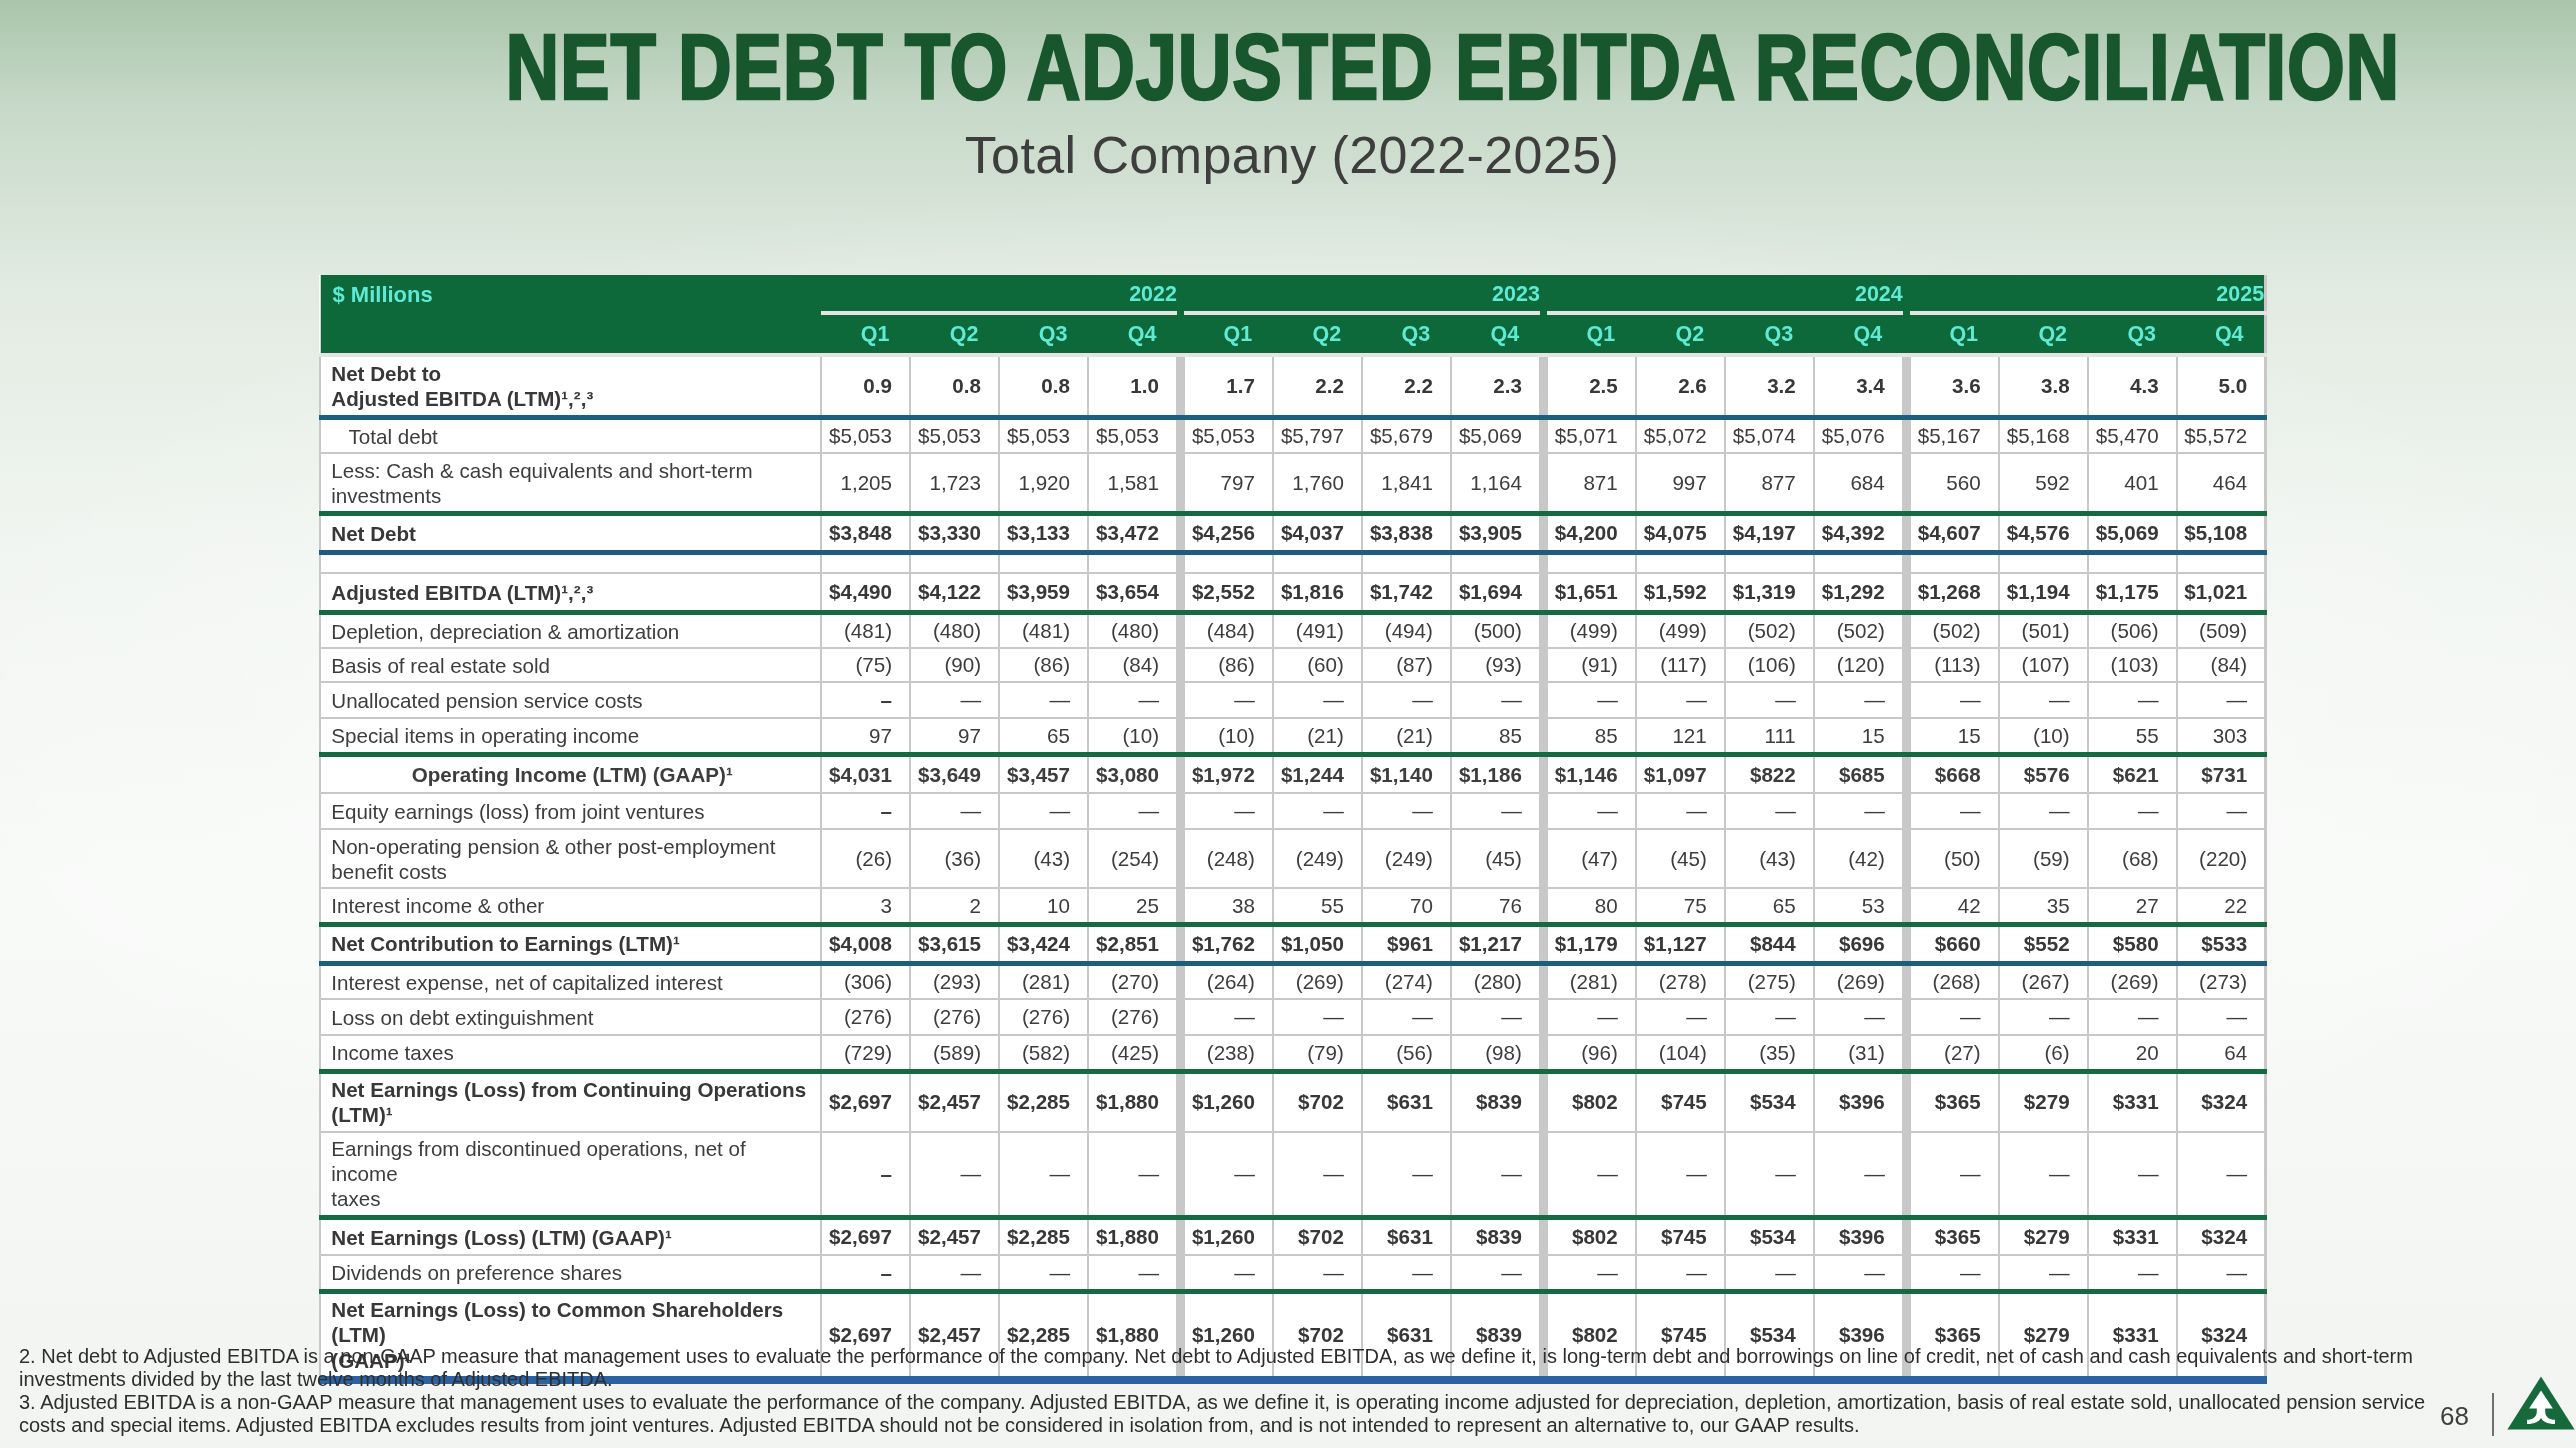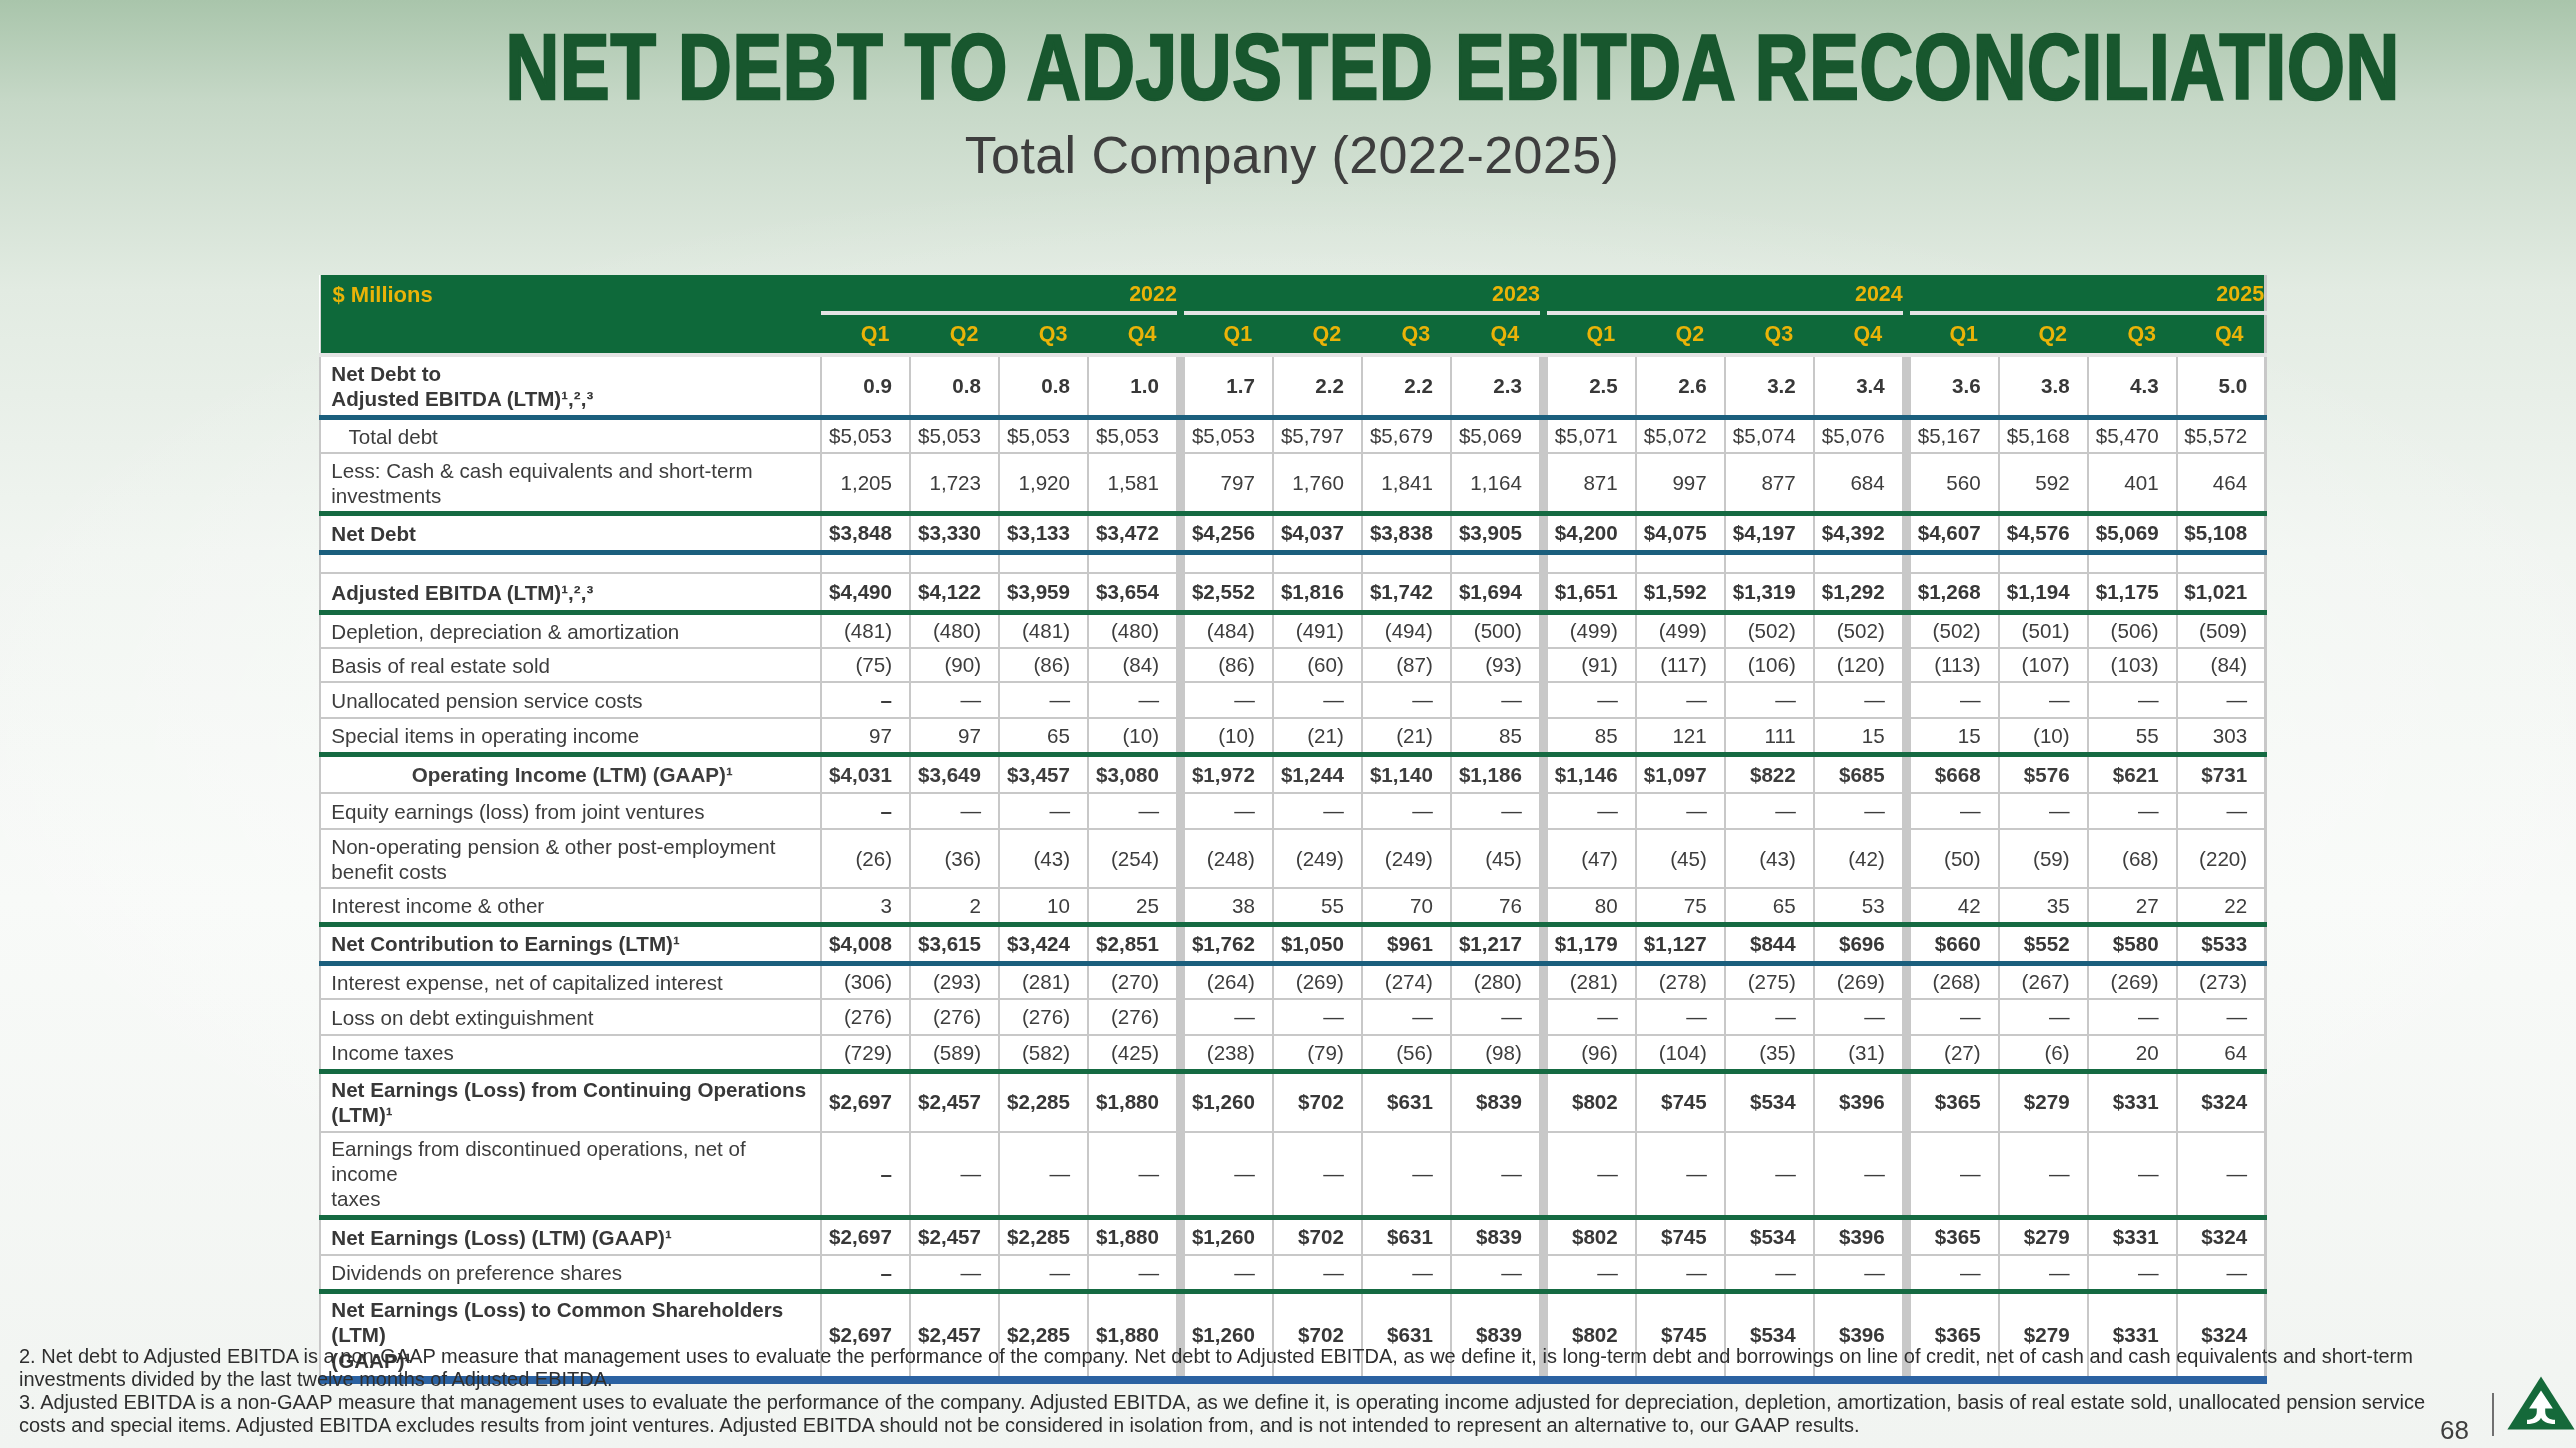--- a/index.html
+++ b/index.html
@@ -19,21 +19,21 @@
   }
   .sub-title { font-size:52px; font-weight:400; color:#3e3e3e; margin-top:8.6px; letter-spacing:0.4px; }
 
   .table-wrap { position:absolute; left:319px; top:275px; }
   table.tbl {
     border-collapse:collapse; table-layout:fixed; background:#ffffff;
     border-left:1.7px solid #d2d2d2; border-right:3.4px solid var(--grid_gray);
     font-size:20.6px; color:#3d3d3d;
   }
   .tbl thead th {
-    background:var(--header_green); color:#eab308; font-weight:700;
+    background:var(--header_green); color:#5eead4; font-weight:700;
     border:0; border-bottom:4.3px solid #e4e4e4; padding:0;
   }
   .tbl th.unit { text-align:left; vertical-align:top; padding:6.9px 0 0 12px; font-size:22px; }
   .tbl th.year { text-align:right; vertical-align:middle; font-size:21.5px; height:33px; padding-top:3.4px; }
   .tbl th.q    { text-align:right; vertical-align:middle; font-size:21.5px; height:38px; padding-right:20.6px; }
   .tbl thead th.sep { background:var(--header_green); }
 
   .tbl td { border:2.6px solid var(--grid_gray); vertical-align:middle; }
   .tbl td.label { text-align:left; white-space:pre-line; line-height:1.22; padding:3.4px 6.9px 3.4px 10.3px; } 
   .tbl td.ind0 { padding-left:10.3px; }
@@ -47,21 +47,21 @@
   .tbl tr.s-center td.val { font-weight:700; }
   .tbl td.bdash { font-weight:700; }
 
   .tbl tr.b-green > td { border-bottom:5.2px solid var(--line_green); }
   .tbl tr.b-blue  > td { border-bottom:5.2px solid var(--line_teal); }
   .tbl tr.b-final > td { border-bottom:8.6px solid var(--line_blue); }
 
   .footnotes { position:absolute; left:19px; top:1345px; width:2430px; font-size:20px; line-height:23px; color:#2e2e2e; }
   .footnotes p { margin:0; }
 
-  .page-number { position:absolute; left:2440px; top:1401px; font-size:26px; color:#3f3f3f;margin-top:14px; }
+  .page-number { position:absolute; left:2440px; top:1401px; font-size:26px; color:#3f3f3f; }
   .footer-divider { position:absolute; left:2492px; top:1393px; width:1.7px; height:43px; background:#707070; }
   .logo { position:absolute; left:2506px; top:1374px; width:70px; height:58px; }
   .logo polygon { fill:var(--logo_green); }
 </style>
 </head>
 <body>
 
 <div class="slide">
 
   <div class="title-block">

